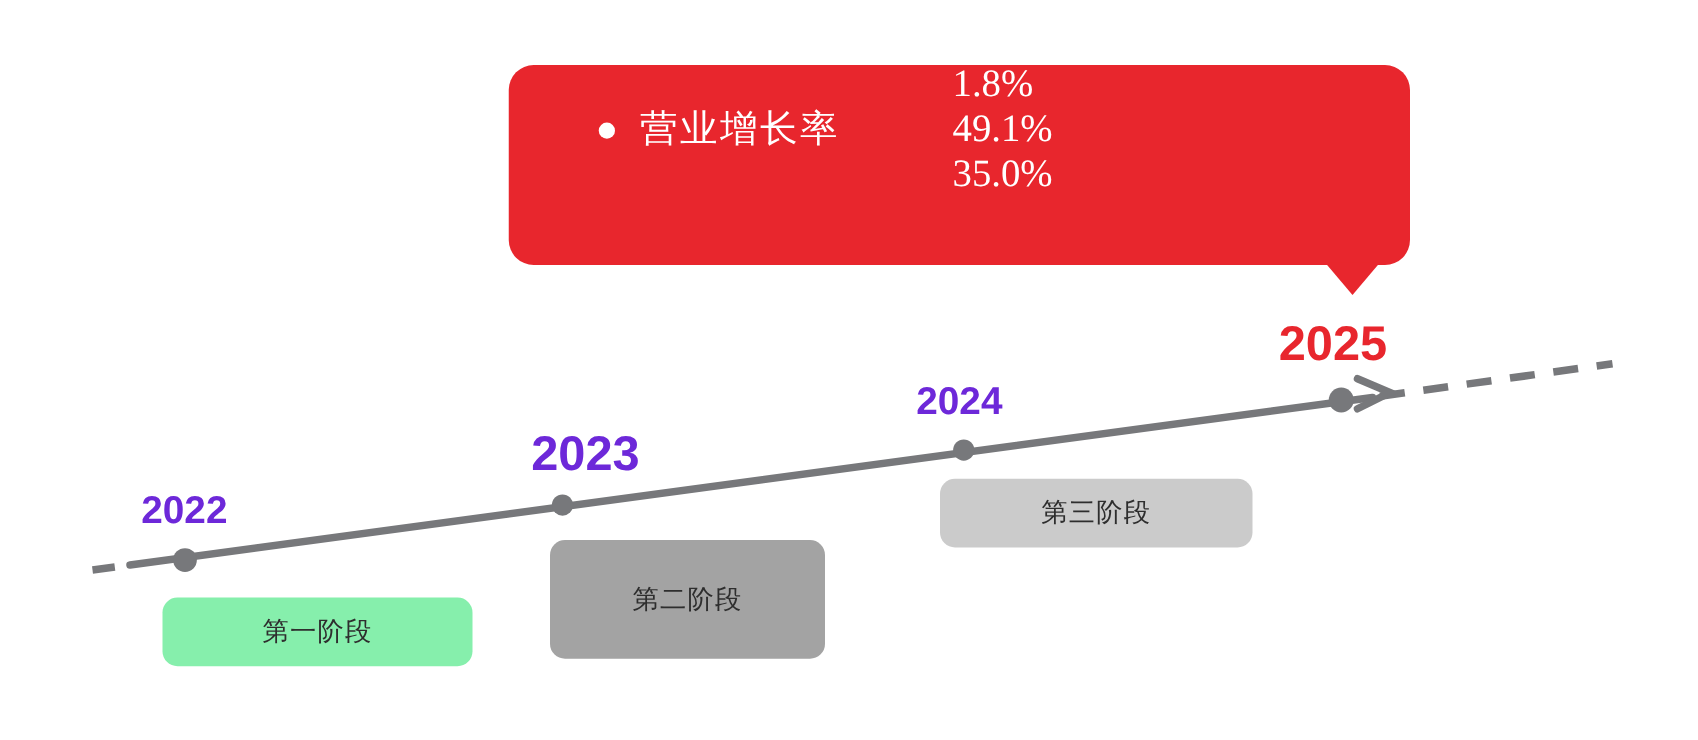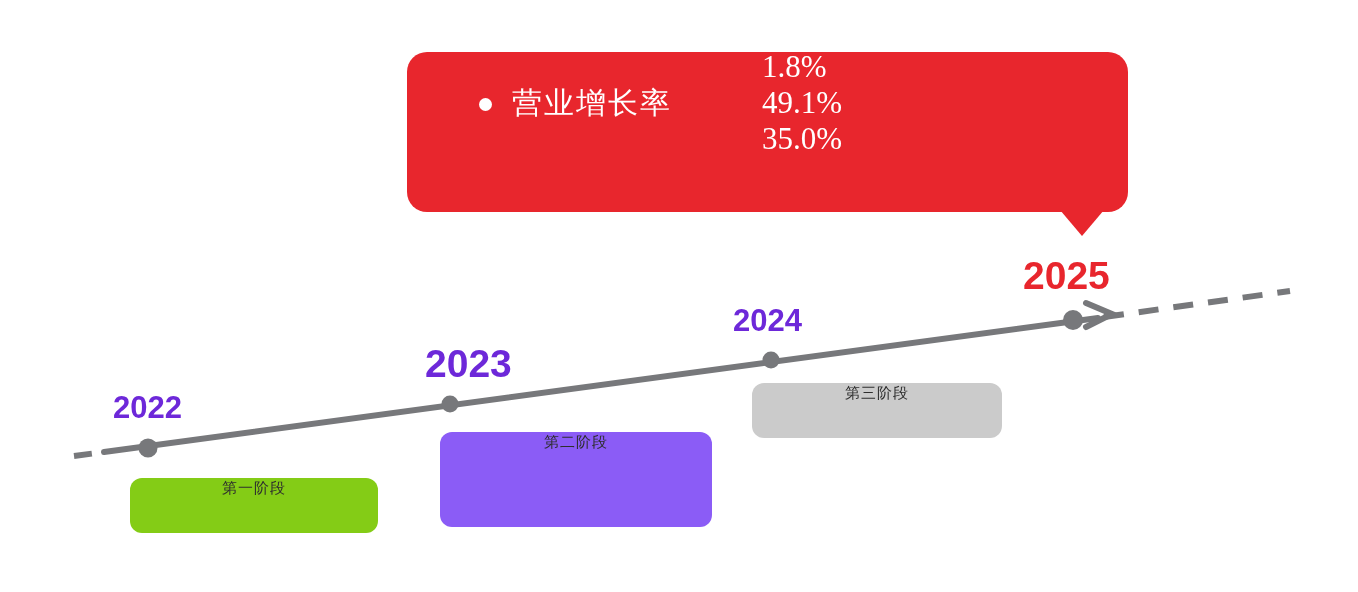--- a/index.html
+++ b/index.html
@@ -102,35 +102,35 @@
   .year-2024 { left: 733px; top: 303px; font-size: 31px; }
   .year-2025 { left: 1023px; top: 254px; font-size: 39px; color: #E8262D; text-align: right; }
 
   
   .stage-box {
     position: absolute;
     border-radius: 12px;
     display: flex;
     flex-direction: column;
     align-items: center;
-    justify-content: flex-start;
+    justify-content: center;
     font-family: "DejaVu Sans", "Liberation Sans", sans-serif;
-    font-size: 15px;
+    font-size: 21px;
     color: #2E2E2E;
     line-height: 1.45;
     letter-spacing: 1px;
     box-sizing: border-box;
   }
   .stage-1 {
     left: 130px; top: 478px; width: 248px; height: 55px;
-    background: #84cc16;
+    background: #86efac;
   }
   .stage-2 {
-    left: 440px; top: 432px; width: 272px; height: 95px;
-    background: #8b5cf6;
+    left: 440px; top: 432px; width: 220px; height: 95px;
+    background: #a3a3a3;
   }
   .stage-3 {
     left: 752px; top: 383px; width: 250px; height: 55px;
     background: #CBCBCB;
   }
   .stage-line { display: block; }
 </style>
 </head>
 <body>
 

